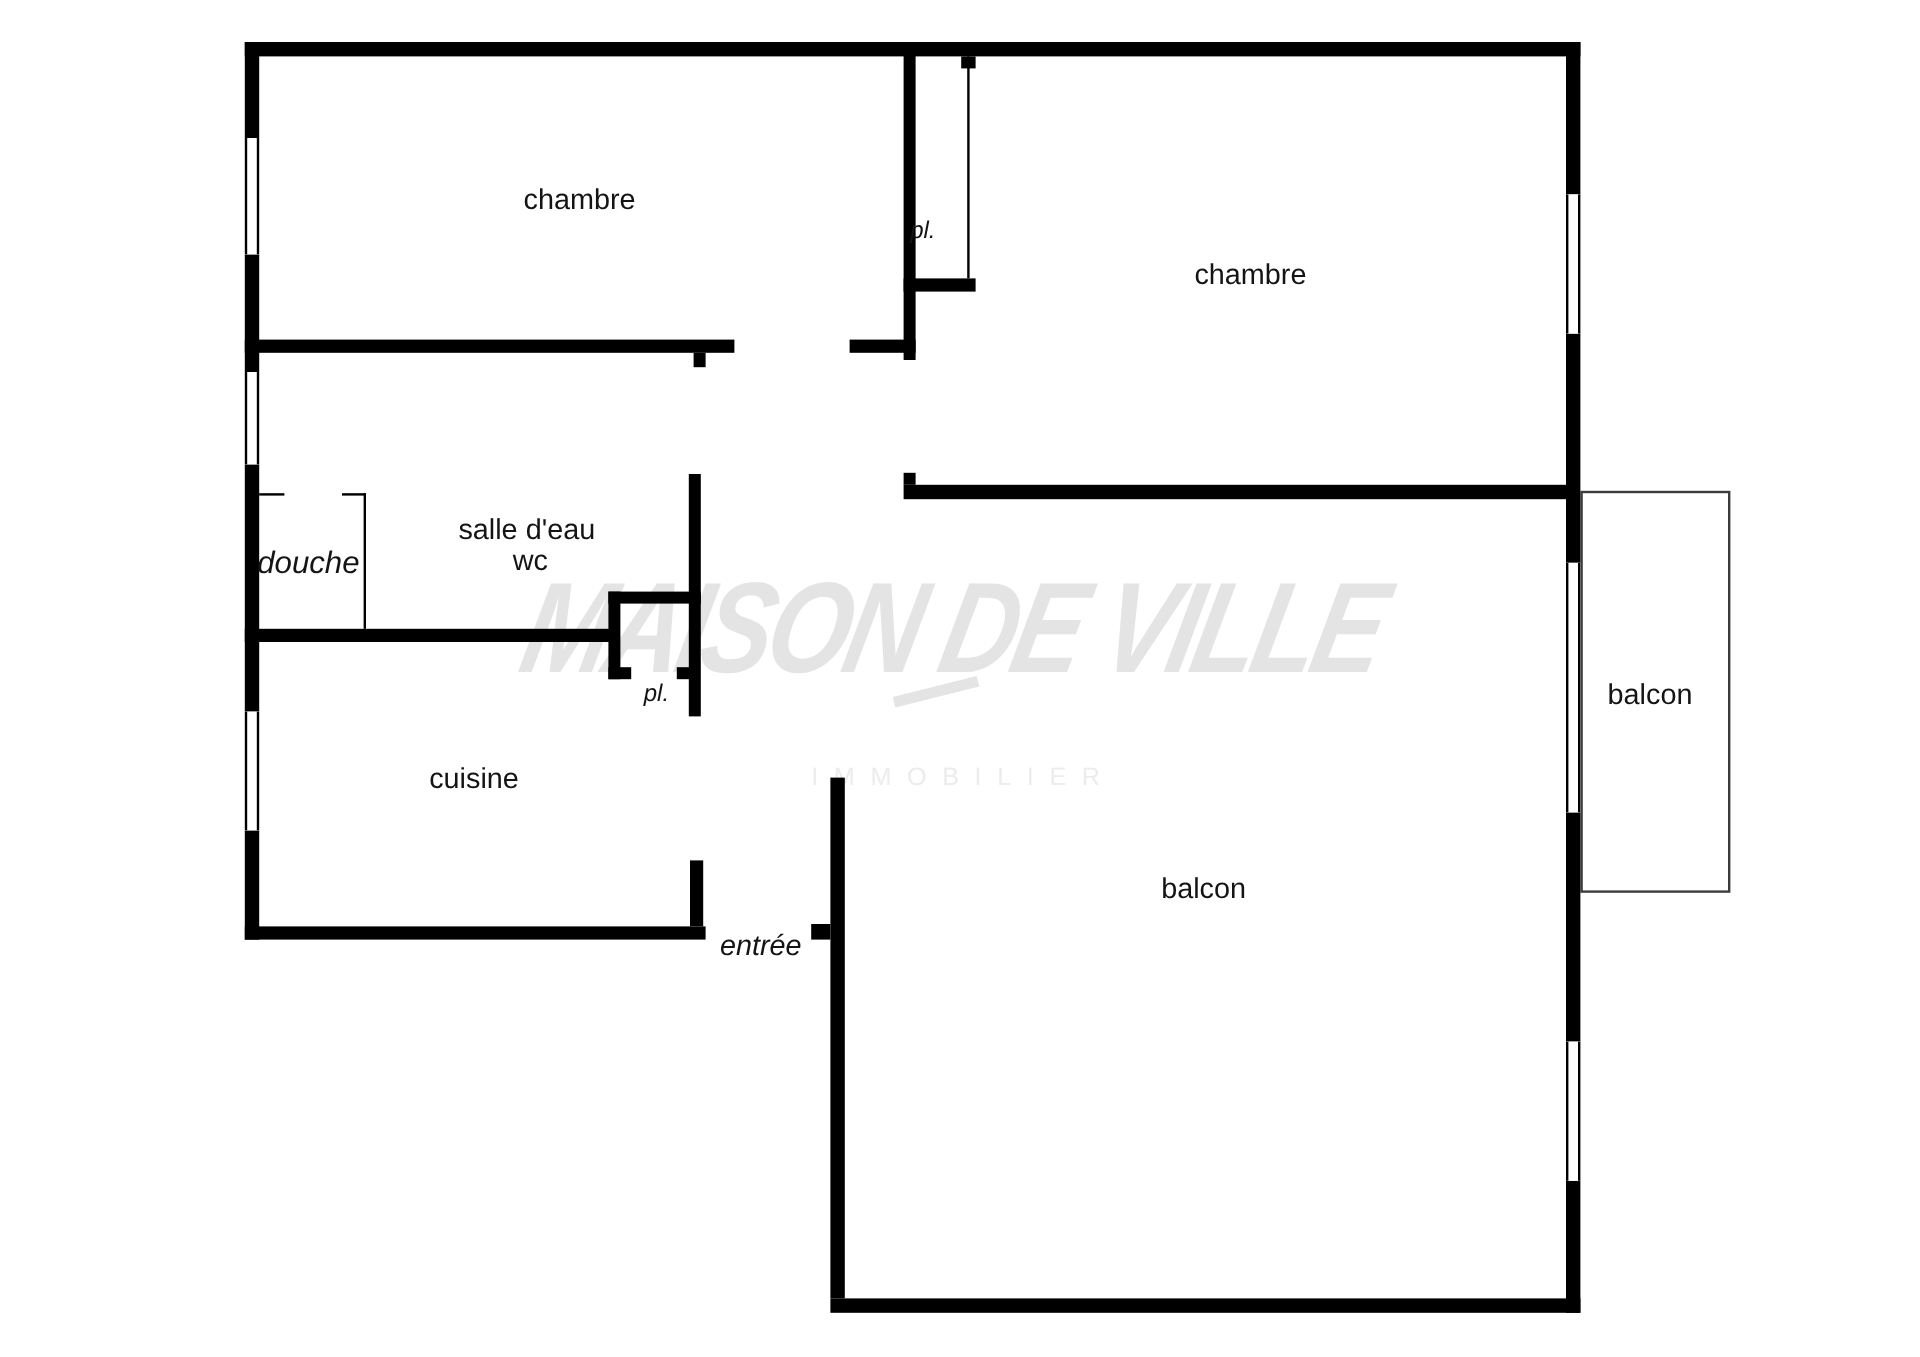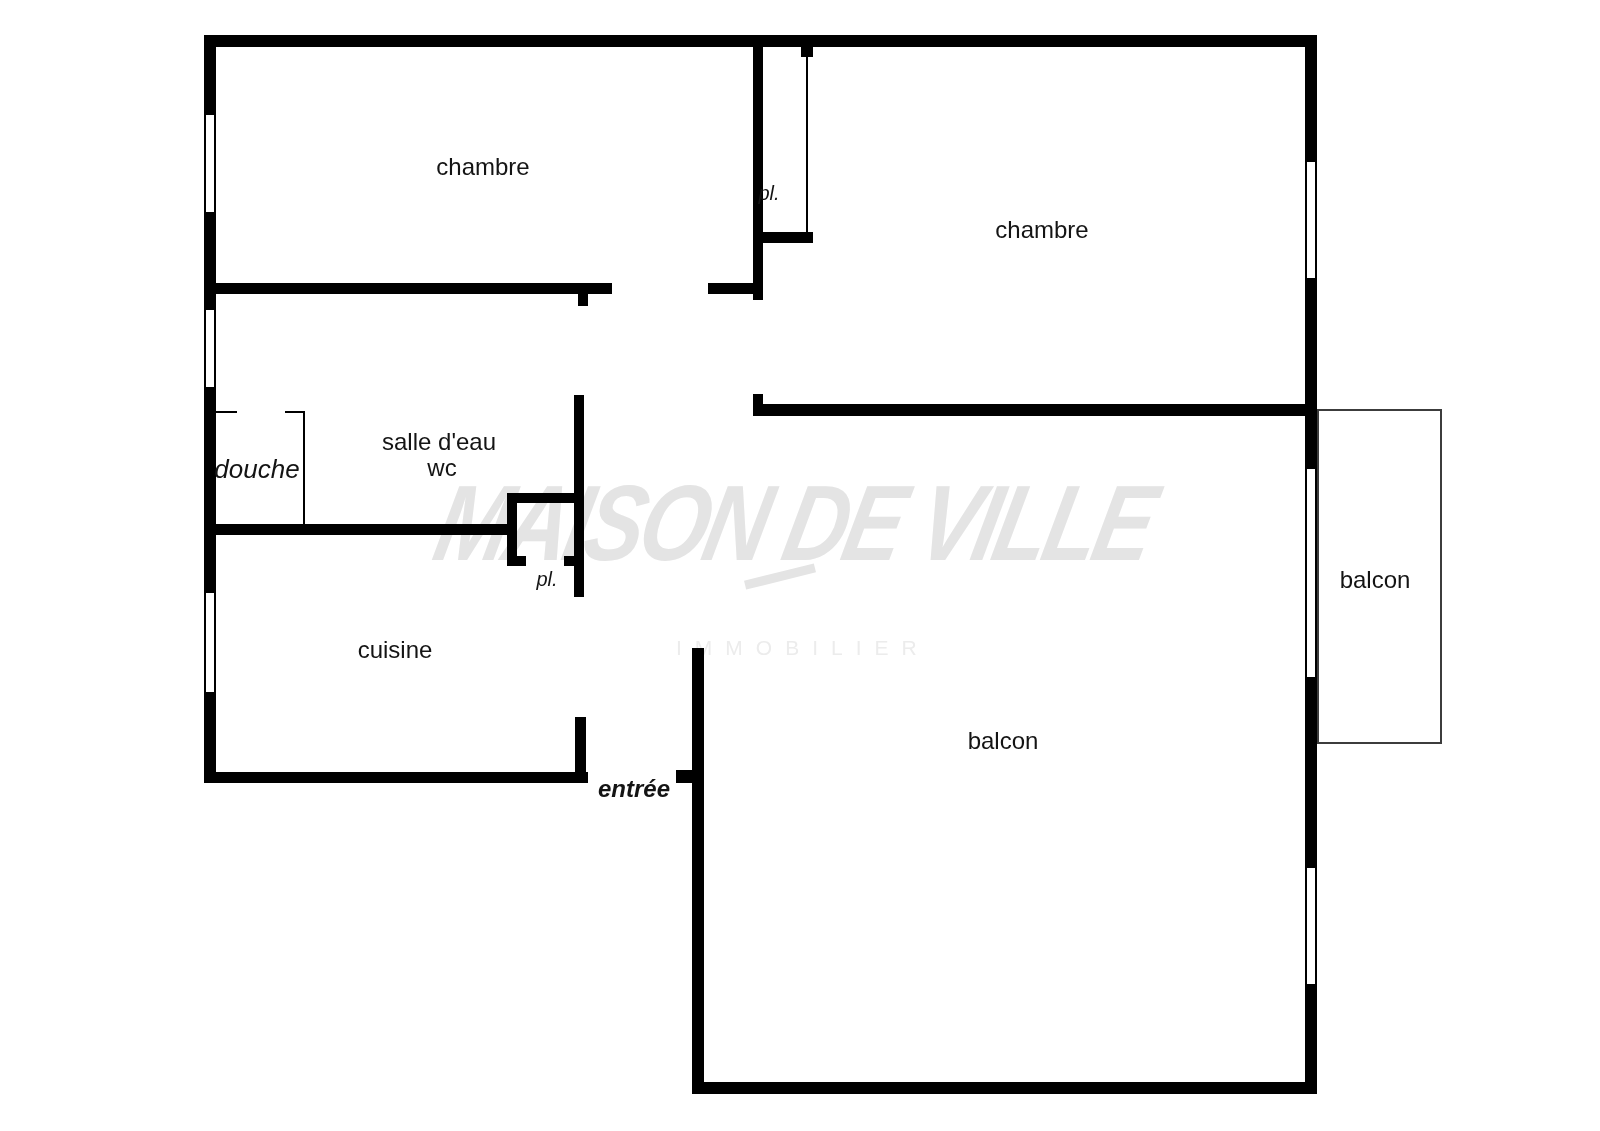--- a/index.html
+++ b/index.html
@@ -25,21 +25,21 @@
   .rlabel{
     position:absolute;transform:translate(-50%,-50%);
     font-size:24px;color:#141414;white-space:nowrap;z-index:5;
     letter-spacing:0px;
   }
   .ilabel{
     position:absolute;transform:translate(-50%,-50%);
     font-style:italic;color:#141414;white-space:nowrap;z-index:5;
   }
   .sz26{font-size:26px;}
-  .sz24{font-size:24px;font-weight:bold;}
+  .sz24{font-size:24px;}
   .sz22{font-size:20px;margin-top:48px;}
   
   .wm-script{
     position:absolute;left:437px;top:468px;width:712px;height:120px;
     font-weight:bold;font-style:italic;font-size:88px;line-height:112px;
     letter-spacing:-4px;color:#e4e4e4;text-align:center;white-space:nowrap;
     transform:skewX(-12deg) scaleY(1.22);transform-origin:center;
     z-index:1;user-select:none;
   }
   .wm-swash{

